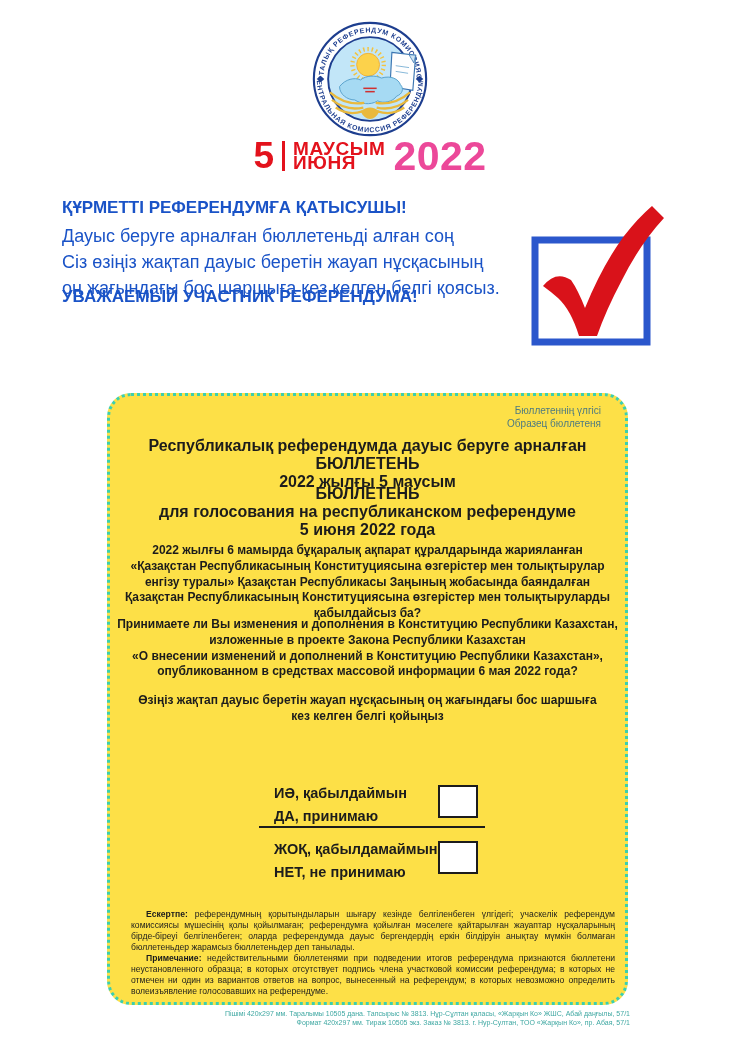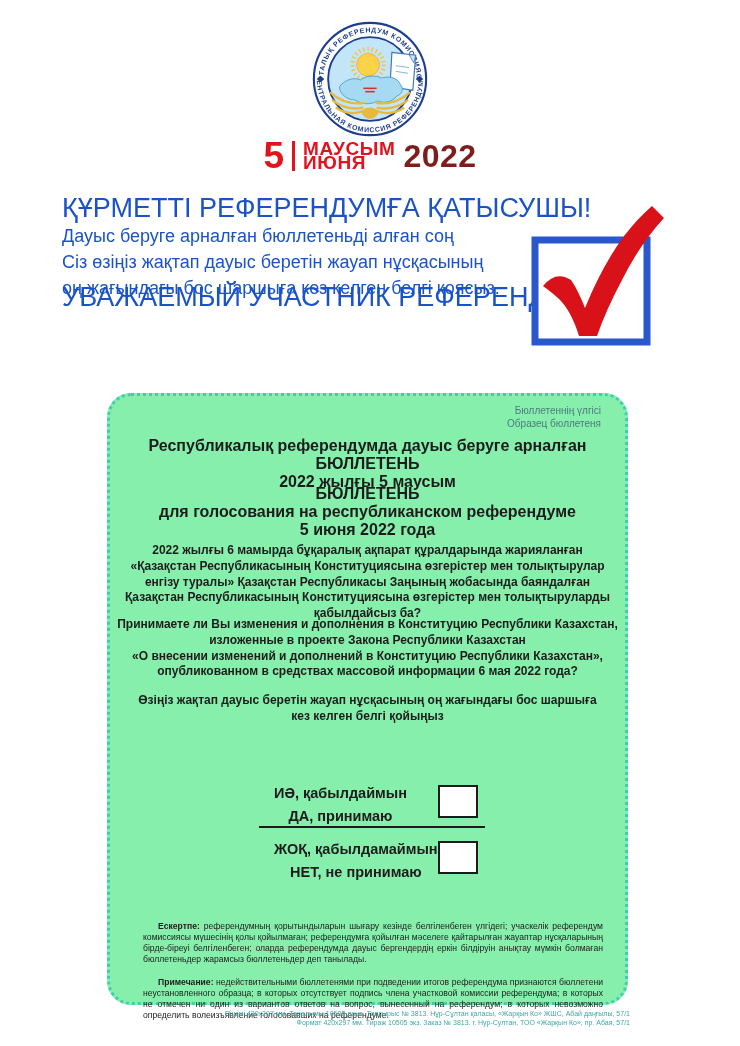--- a/index.html
+++ b/index.html
@@ -10,55 +10,55 @@
   #logo{position:absolute;left:310px;top:20px;width:120px;height:118px;}
   #logo .arc{font-size:7.3px;font-weight:bold;letter-spacing:0.8px;fill:#1d3e8f;}
 
   
   #date{position:absolute;top:139px;left:0;width:100%;display:flex;justify-content:center;
         align-items:center;gap:8px;}
   #date .day{font-size:37px;font-weight:bold;color:#e3121c;line-height:34px;}
   #date .vsep{width:3px;height:30px;background:#e3121c;}
   #date .months{display:flex;flex-direction:column;color:#e3121c;font-weight:bold;
         font-size:19px;line-height:14.5px;letter-spacing:0.6px;}
-  #date .year{font-size:32px;font-weight:bold;color:#7f1d1d;line-height:34px;letter-spacing:0.5px;}
+  #date .year{font-size:41px;font-weight:bold;color:#ec4899;line-height:34px;letter-spacing:0.5px;}
 
   
   .intro{position:absolute;left:62px;color:#1a53c7;}
-  .intro .intro-title{font-size:27px;font-weight:normal;line-height:24px;margin-bottom:3px;}
+  .intro .intro-title{font-size:17px;font-weight:bold;line-height:24px;margin-bottom:3px;}
   .intro .intro-lines{font-size:18px;line-height:26px;}
   #intro-kk{top:196px;}
   #intro-ru{top:285px;}
 
   
   #checkmark{position:absolute;left:526px;top:198px;width:145px;height:155px;}
 
   
   #ballot{position:absolute;left:107px;top:393px;width:515px;height:606px;
-          background:#86efac;border:3px dotted #3ccfae;border-radius:24px;color:#1c1c1c;}
+          background:#fde047;border:3px dotted #3ccfae;border-radius:24px;color:#1c1c1c;}
   #ballot > div{position:absolute;}
   .corner{right:24px;top:9px;text-align:right;font-size:10px;line-height:12.5px;color:#4e7a80;}
   .bhead,.bq{left:0;width:100%;text-align:center;font-weight:bold;}
   .bhead{font-size:16px;line-height:18px;}
   .khead{top:41px;}
   .rhead{top:89px;}
   .bq{font-size:12px;line-height:15.8px;}
   .qkk{top:147px;}
   .qru{top:221px;}
   .ikk{top:297px;}
   .iru{top:332px;}
-  .optlabel{left:164px;font-weight:bold;font-size:14.5px;line-height:23px;text-align:center;}
+  .optlabel{left:164px;font-weight:bold;font-size:14.5px;line-height:23px;}
   .o1{top:386px;}
   .o2{top:442px;}
   .optbox{left:328px;width:36px;height:29px;background:#ffffff;border:2px solid #1c1c1c;}
   .b1{top:389px;}
   .b2{top:445px;}
   .optsep{left:149px;top:430px;width:226px;border-top:2px solid #1c1c1c;}
   .notes{left:21px;top:513px;width:484px;font-size:8.6px;line-height:11px;text-align:justify;}
-  .notes p{margin:12px;text-indent:15px;}
+  .notes p{margin:0;text-indent:15px;}
   .notes b{font-weight:bold;}
 
   
   #imprint{position:absolute;right:110px;top:1010px;width:420px;text-align:right;
            font-size:7px;line-height:8.5px;color:#3fa8a2;}
 
   [data-bind-lines]{white-space:pre-line;}
 </style>
 </head>
 <body>

